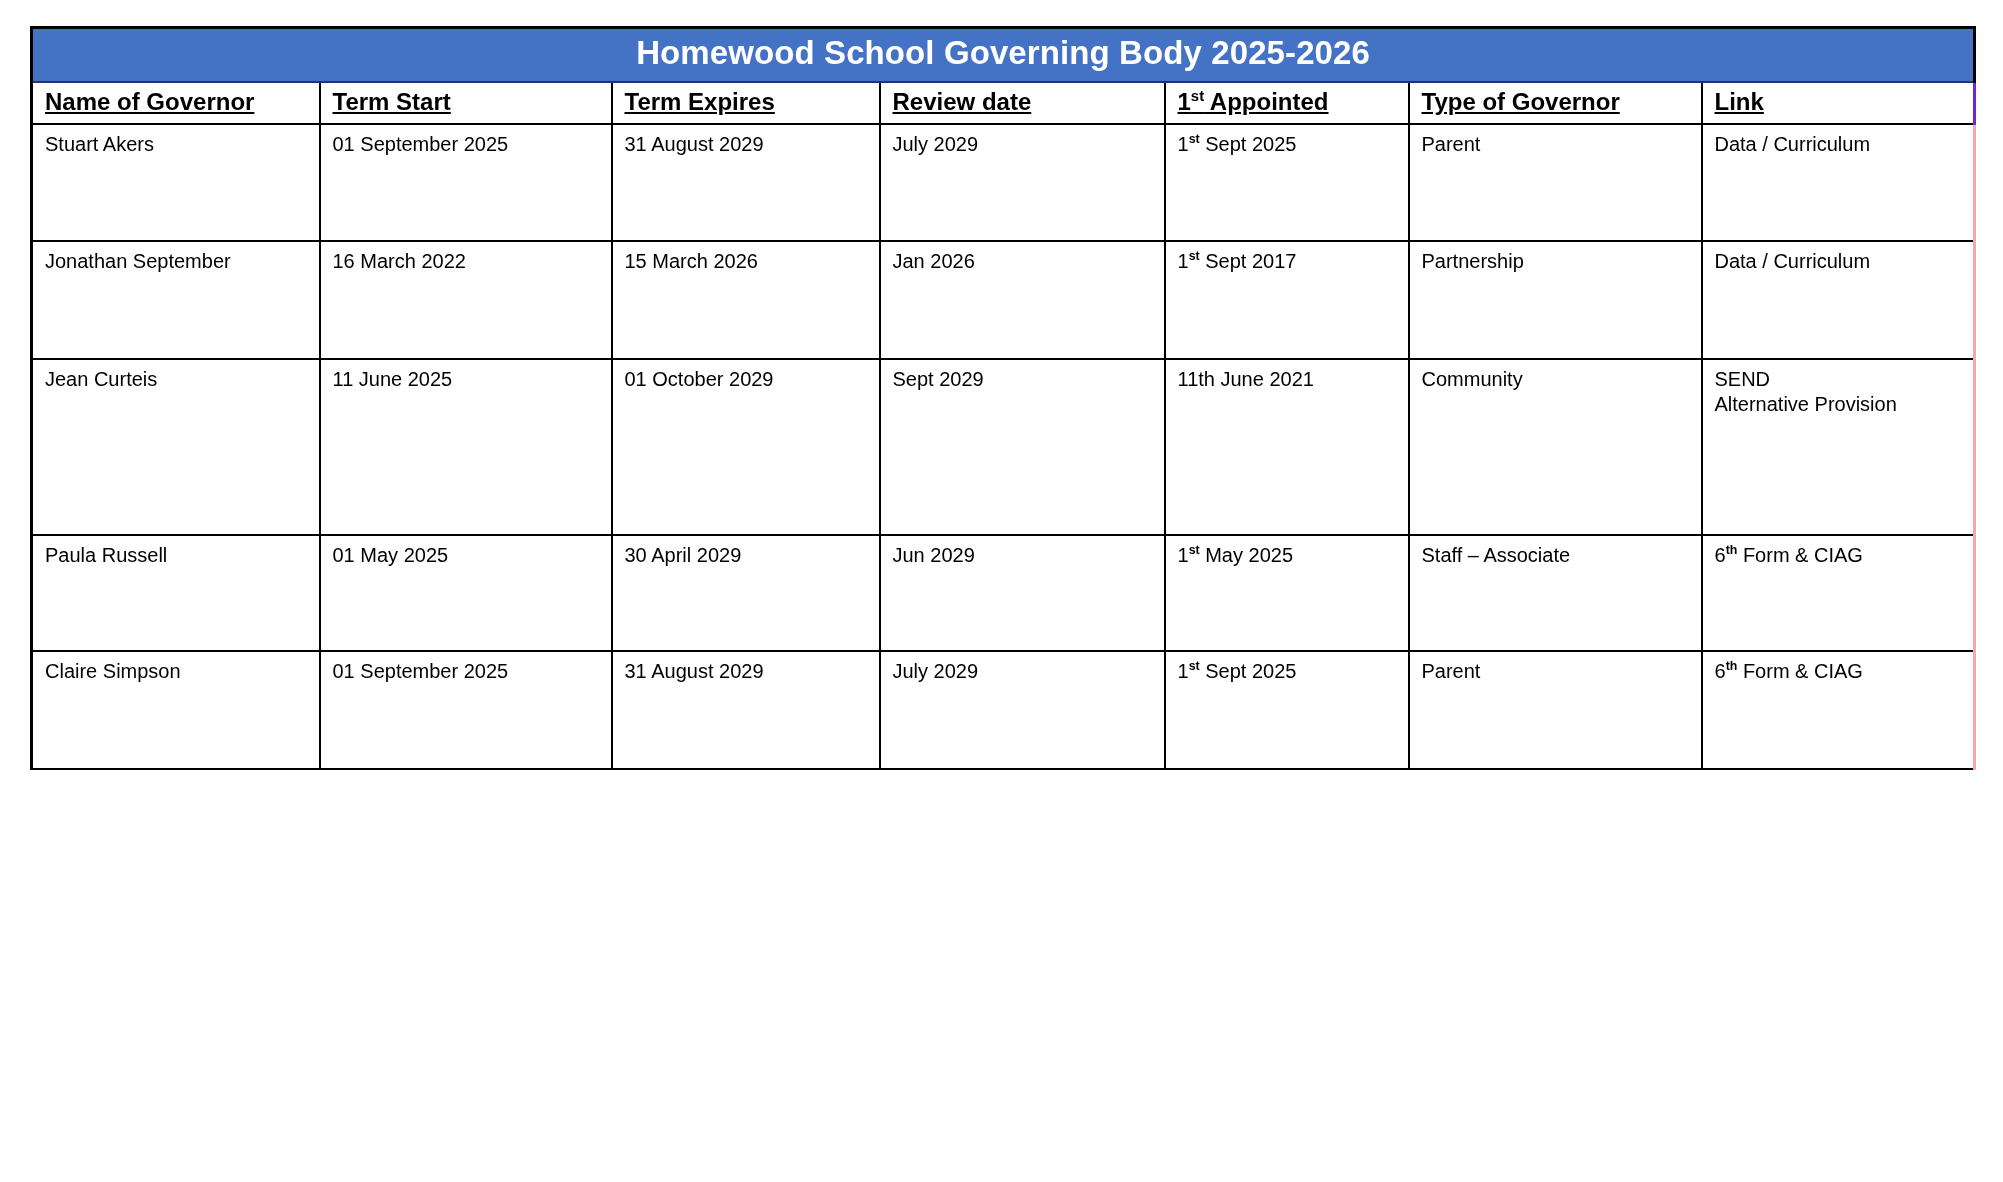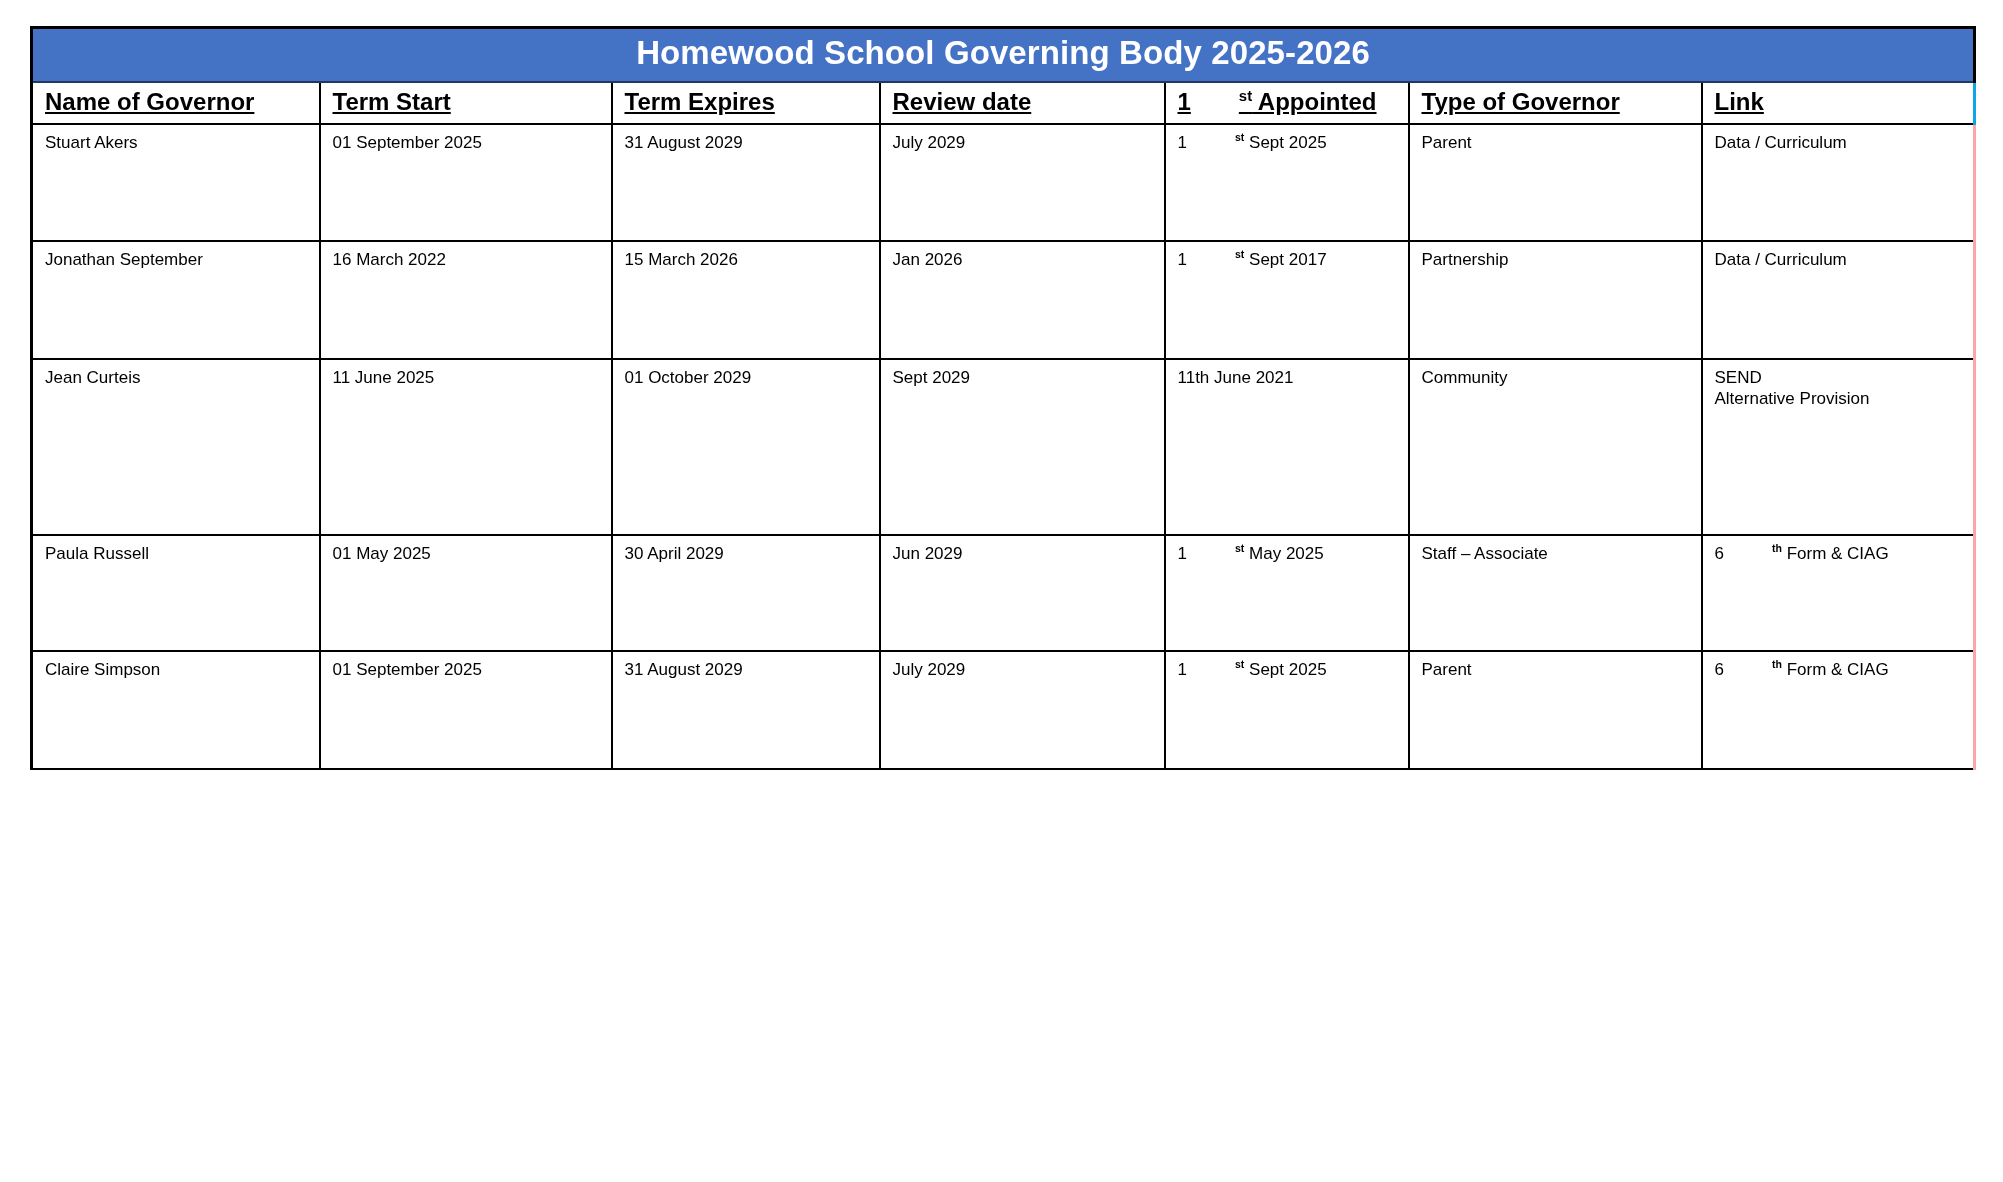--- a/index.html
+++ b/index.html
@@ -61,45 +61,44 @@
     padding: 6px 0 7px 12px;
     border-left: 2px solid #000000;
     border-right: 2px solid #000000;
     border-bottom: 2px solid #000000;
     line-height: 1.12;
     white-space: nowrap;
     overflow: hidden;
     text-decoration: underline;
   }
   tr.head-row td.first { border-left: 3px solid #000000; }
-  tr.head-row td.last  { border-right: 3px solid #0ea5e9; margin-left: 18px; }
+  tr.head-row td.last  { border-right: 3px solid #6d28d9; margin-left: 18px; }
 
   
   tr.data-row td {
-    font-size: 17px;
+    font-size: 20px;
     color: #000000;
     vertical-align: top;
     padding: 7px 6px 8px 12px;
     border-left: 2px solid #000000;
     border-right: 2px solid #000000;
     border-bottom: 2px solid #000000;
     line-height: 1.28;
     overflow: hidden;
   }
   tr.data-row td.first { border-left: 3px solid #000000; }
   tr.data-row td.last  { border-right: 3px solid #fca5a5; }
 
   .cell-line { display: block; white-space: nowrap; }
 
   sup {
     font-size: 0.62em;
     vertical-align: super;
     line-height: 0;
     font-weight: bold;
-    margin-left: 48px;
   }
   tr.head-row sup { font-weight: bold; }
 </style>
 </head>
 <body>
 
 <div class="page">
   <table class="gov-table">
     <colgroup>
       <col class="c0">

